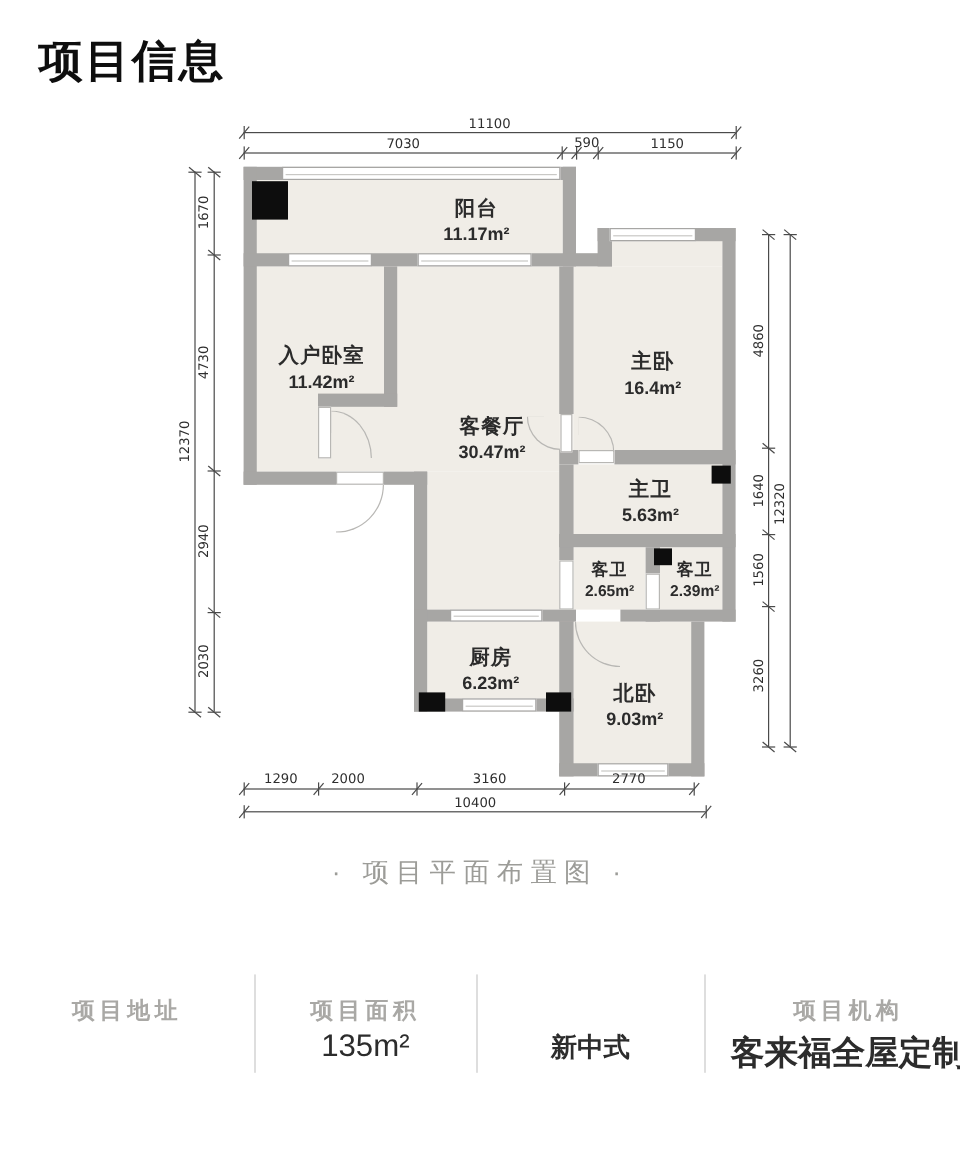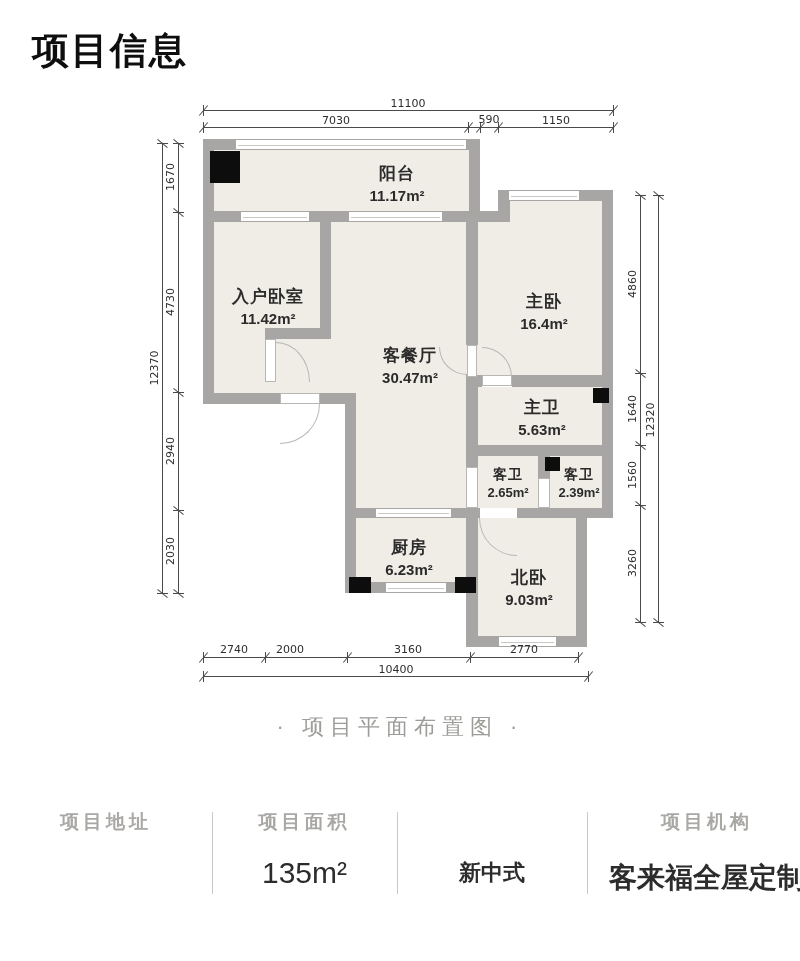--- a/index.html
+++ b/index.html
@@ -36,21 +36,21 @@
   .tkv::after{content:"";position:absolute;left:5px;top:-6px;width:1px;height:13px;
     background:var(--line);transform:rotate(-50deg);}
   .dlab{position:absolute;font-size:11px;color:#2e2e2e;transform:translate(-50%,-50%);
     white-space:nowrap;font-family:"DejaVu Sans",sans-serif;}
   .dlabv{position:absolute;font-size:11px;color:#2e2e2e;white-space:nowrap;
     transform:translate(-50%,-50%) rotate(-90deg);font-family:"DejaVu Sans",sans-serif;}
   .caption{position:absolute;left:50%;top:712px;transform:translateX(-50%);
     font-size:22px;color:#9c9c98;letter-spacing:6px;font-weight:500;white-space:nowrap;}
   .info{position:absolute;left:0;top:808px;width:800px;height:100px;}
   .icol{position:absolute;top:0;height:90px;text-align:center;}
-  .ilabel{font-size:19px;color:var(--muted);letter-spacing:4px;font-weight:600;margin-top:1px;}
+  .ilabel{font-size:19px;color:var(--muted);letter-spacing:4px;font-weight:600;margin-top:21px;}
   .ival{position:absolute;left:0;right:0;color:#2c2c2c;white-space:nowrap;}
   .idiv{position:absolute;top:4px;width:1px;height:82px;background:#c9c9c9;}
 </style>
 </head>
 <body>
 
 <div class="page">
   <div class="title">项目信息</div>
 
   <div>
@@ -209,37 +209,37 @@
     <div class="dlabv" style="left:154px;top:368px">12370</div>
     <div class="dlabv" style="left:170px;top:177px">1670</div>
     <div class="dlabv" style="left:170px;top:302px">4730</div>
     <div class="dlabv" style="left:170px;top:451px">2940</div>
     <div class="dlabv" style="left:170px;top:551px">2030</div>
     <div class="dlabv" style="left:632px;top:284px">4860</div>
     <div class="dlabv" style="left:632px;top:409px">1640</div>
     <div class="dlabv" style="left:632px;top:475px">1560</div>
     <div class="dlabv" style="left:632px;top:563px">3260</div>
     <div class="dlabv" style="left:650px;top:420px">12320</div>
-    <div class="dlab" style="left:234px;top:649px">2740</div>
+    <div class="dlab" style="left:234px;top:649px">1290</div>
     <div class="dlab" style="left:290px;top:649px">2000</div>
     <div class="dlab" style="left:408px;top:649px">3160</div>
     <div class="dlab" style="left:524px;top:649px">2770</div>
     <div class="dlab" style="left:396px;top:669px">10400</div>
   </div>
 
   <div class="caption">· 项目平面布置图 ·</div>
 
   <div class="info">
     <div class="icol" style="left:0;width:212px">
       <div class="ilabel">项目地址</div>
     </div>
     <div class="idiv" style="left:212px"></div>
     <div class="icol" style="left:212px;width:185px">
       <div class="ilabel">项目面积</div>
-      <div class="ival" style="top:48px;font-size:30px;font-weight:500">135m²</div>
+      <div class="ival" style="top:48px;font-size:26px;font-weight:500">135m²</div>
     </div>
     <div class="idiv" style="left:397px"></div>
     <div class="icol" style="left:397px;width:190px">
       <div class="ival" style="top:50px;font-size:22px;font-weight:600">新中式</div>
     </div>
     <div class="idiv" style="left:587px"></div>
     <div class="icol" style="left:587px;width:240px">
       <div class="ilabel">项目机构</div>
       <div class="ival" style="top:51px;font-size:28px;font-weight:600">客来福全屋定制</div>
     </div>

